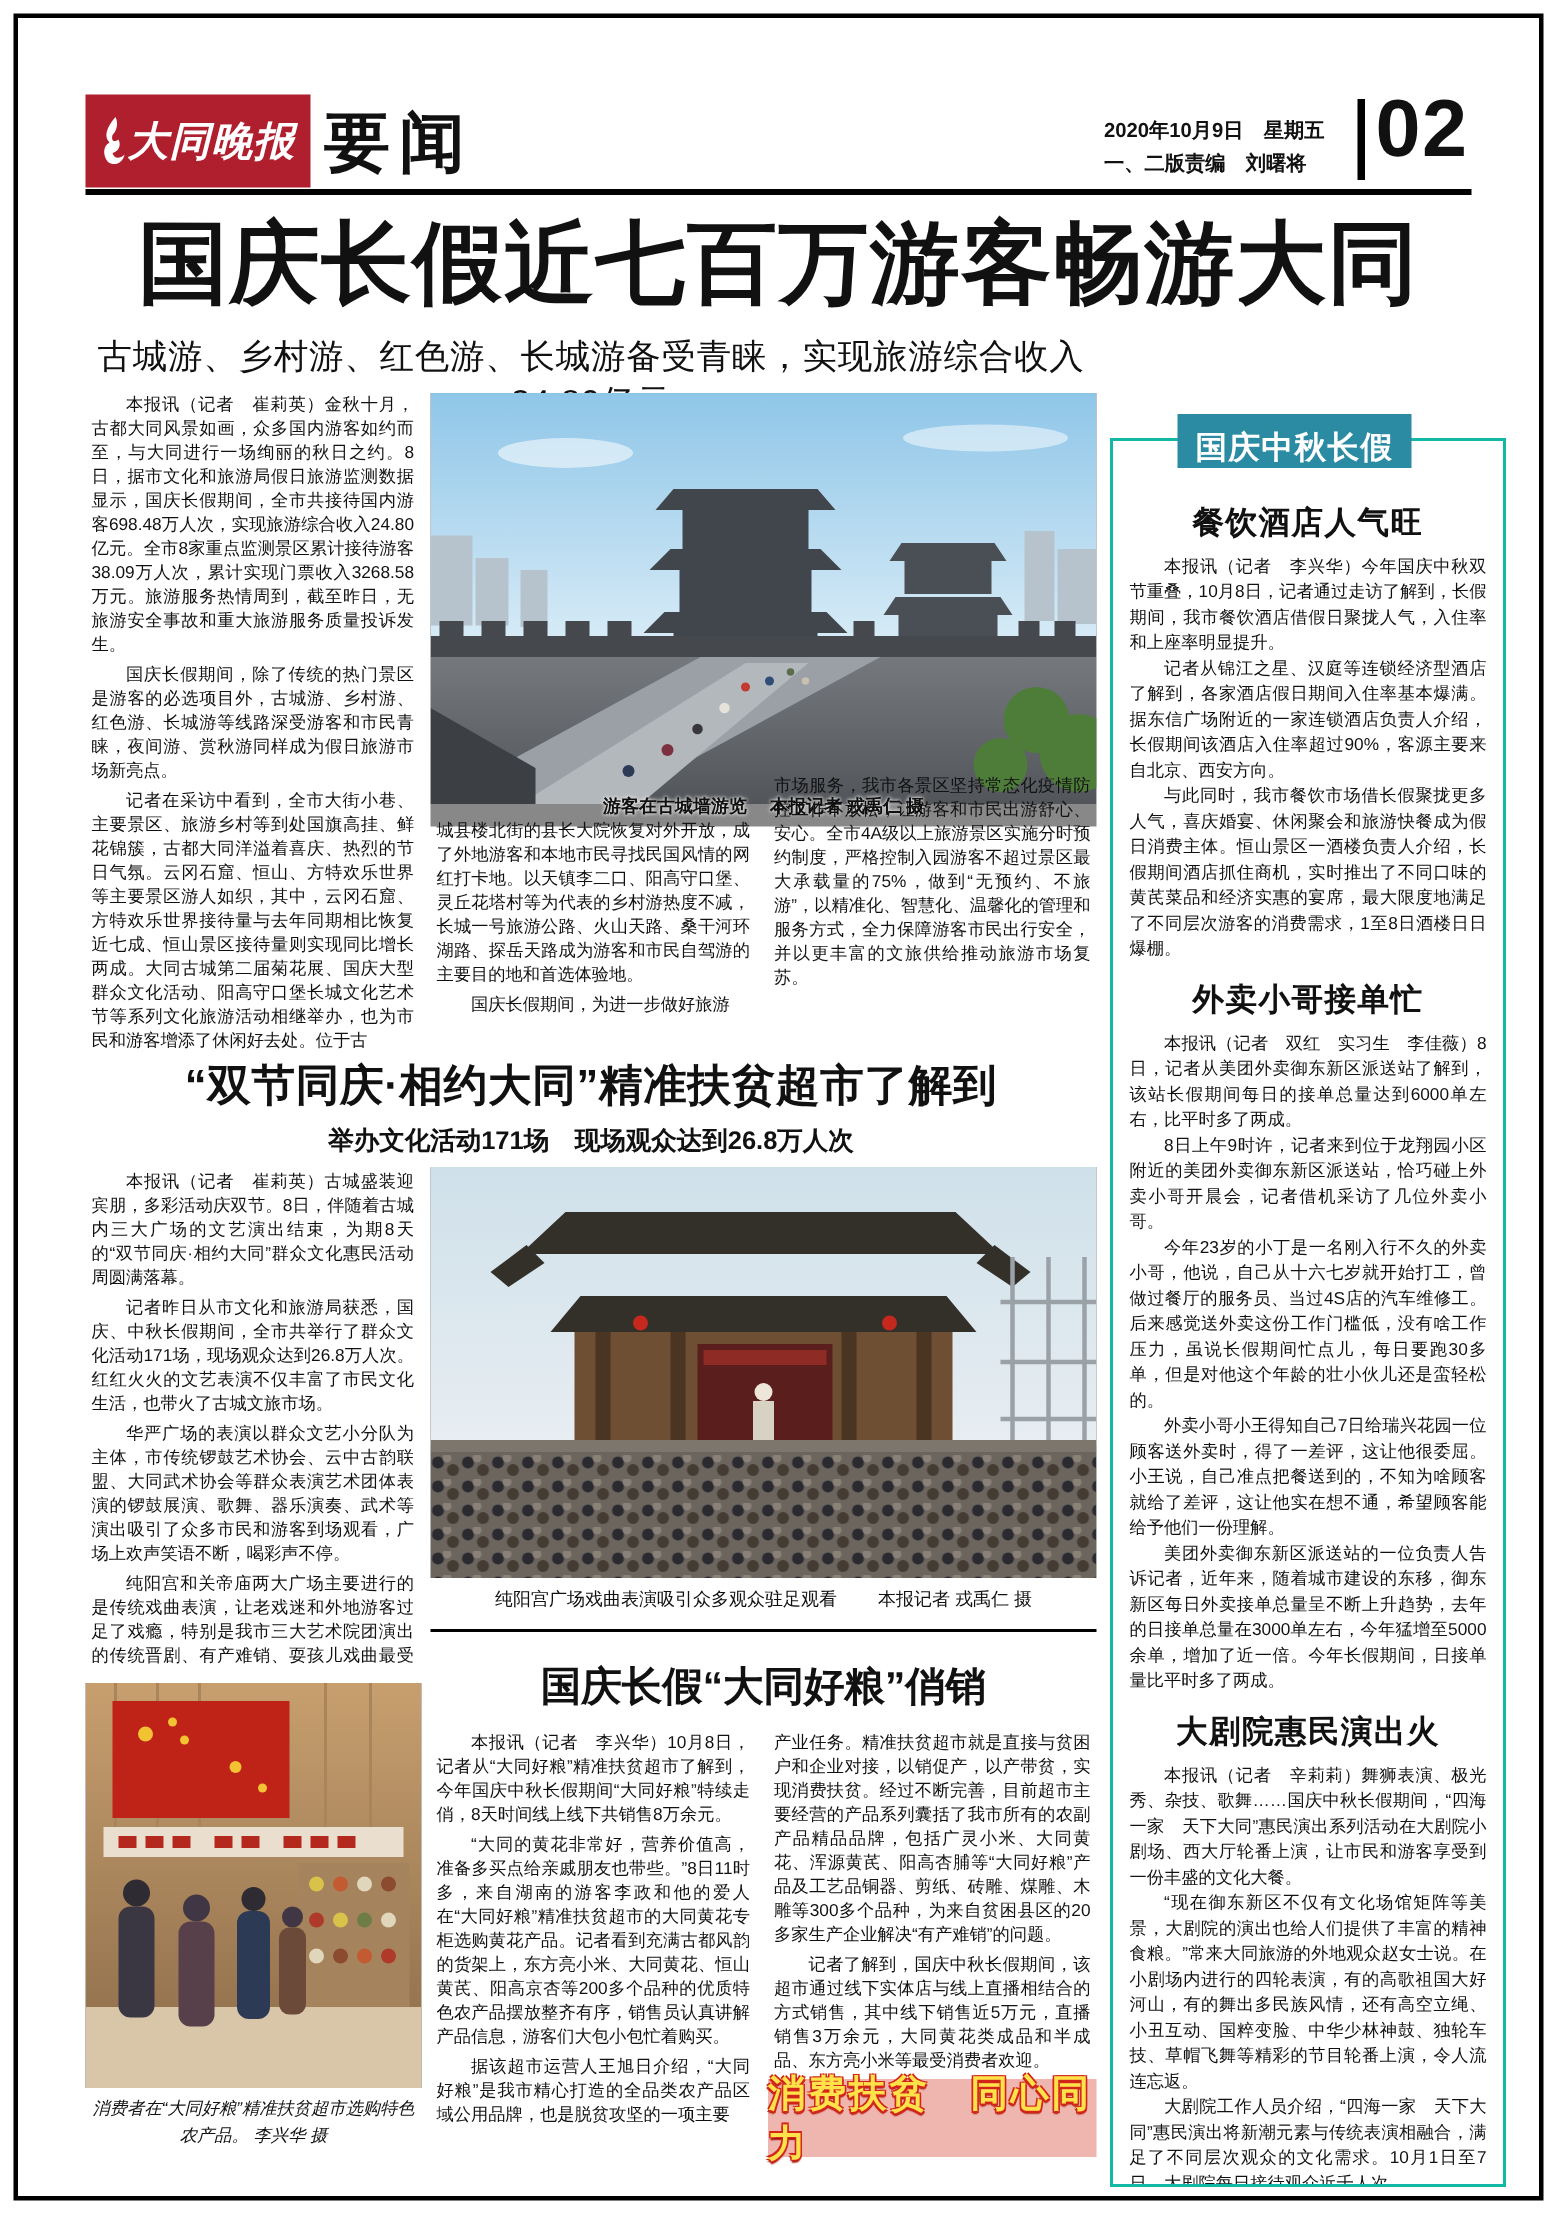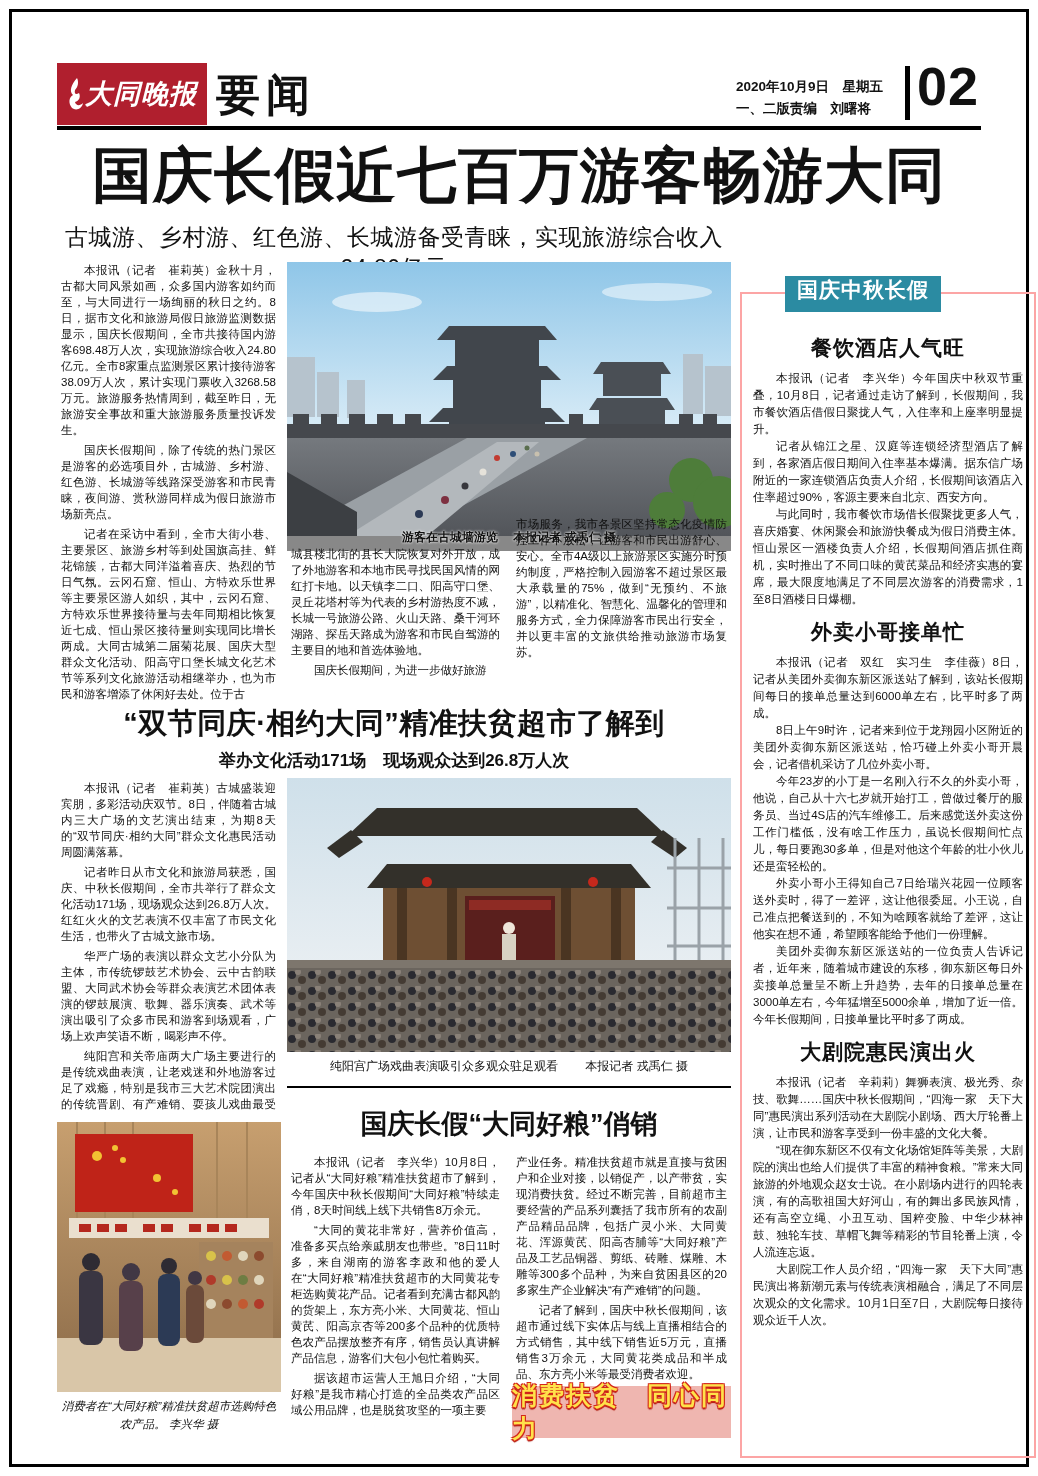--- a/index.html
+++ b/index.html
@@ -54,24 +54,24 @@
   .grain-headline{position:absolute;left:287px;top:1106px;width:444px;text-align:center;
         font-size:27px;font-weight:900;}
   .grain-col1{left:287px;top:1150px;width:217px;height:292px;}
   .grain-col2{left:512px;top:1150px;width:219px;height:232px;}
   .banner{position:absolute;left:512px;top:1386px;width:219px;height:52px;background:#efb6b0;
         display:flex;align-items:center;justify-content:center;}
   .banner span{font-size:25px;font-weight:900;letter-spacing:2px;color:#ffe24a;
         text-shadow:-1px -1px 0 #d3261a,1px -1px 0 #d3261a,-1px 1px 0 #d3261a,1px 1px 0 #d3261a,0 2px 1px #a71408;}
 
   
-  .sidebar{position:absolute;left:740px;top:292px;width:296px;height:1166px;
-        border:2px solid #fca5a5;box-sizing:border-box;overflow:hidden;}
+  .sidebar{position:absolute;left:740px;top:292px;width:264px;height:1166px;
+        border:2px solid #14b8a6;box-sizing:border-box;overflow:hidden;}
   .sidebar-tab{position:absolute;left:785px;top:276px;width:156px;height:36px;background:#2b8ba2;
-        display:flex;align-items:flex-start;justify-content:center;z-index:2;}
+        display:flex;align-items:flex-end;justify-content:center;z-index:2;}
   .sidebar-tab span{color:#fff;font-size:21px;font-weight:800;letter-spacing:1px;}
   .sidebar-inner{padding:30px 11px 8px 11px;}
   .sb-title{text-align:center;font-size:21px;font-weight:900;margin:10px 0 8px 0;letter-spacing:1px;}
   .sidebar-inner p{margin:0;text-indent:2em;font-size:11.5px;line-height:17px;text-align:justify;}
 </style>
 </head>
 <body>
 
 <div class="page">
   <div class="frame"></div>

